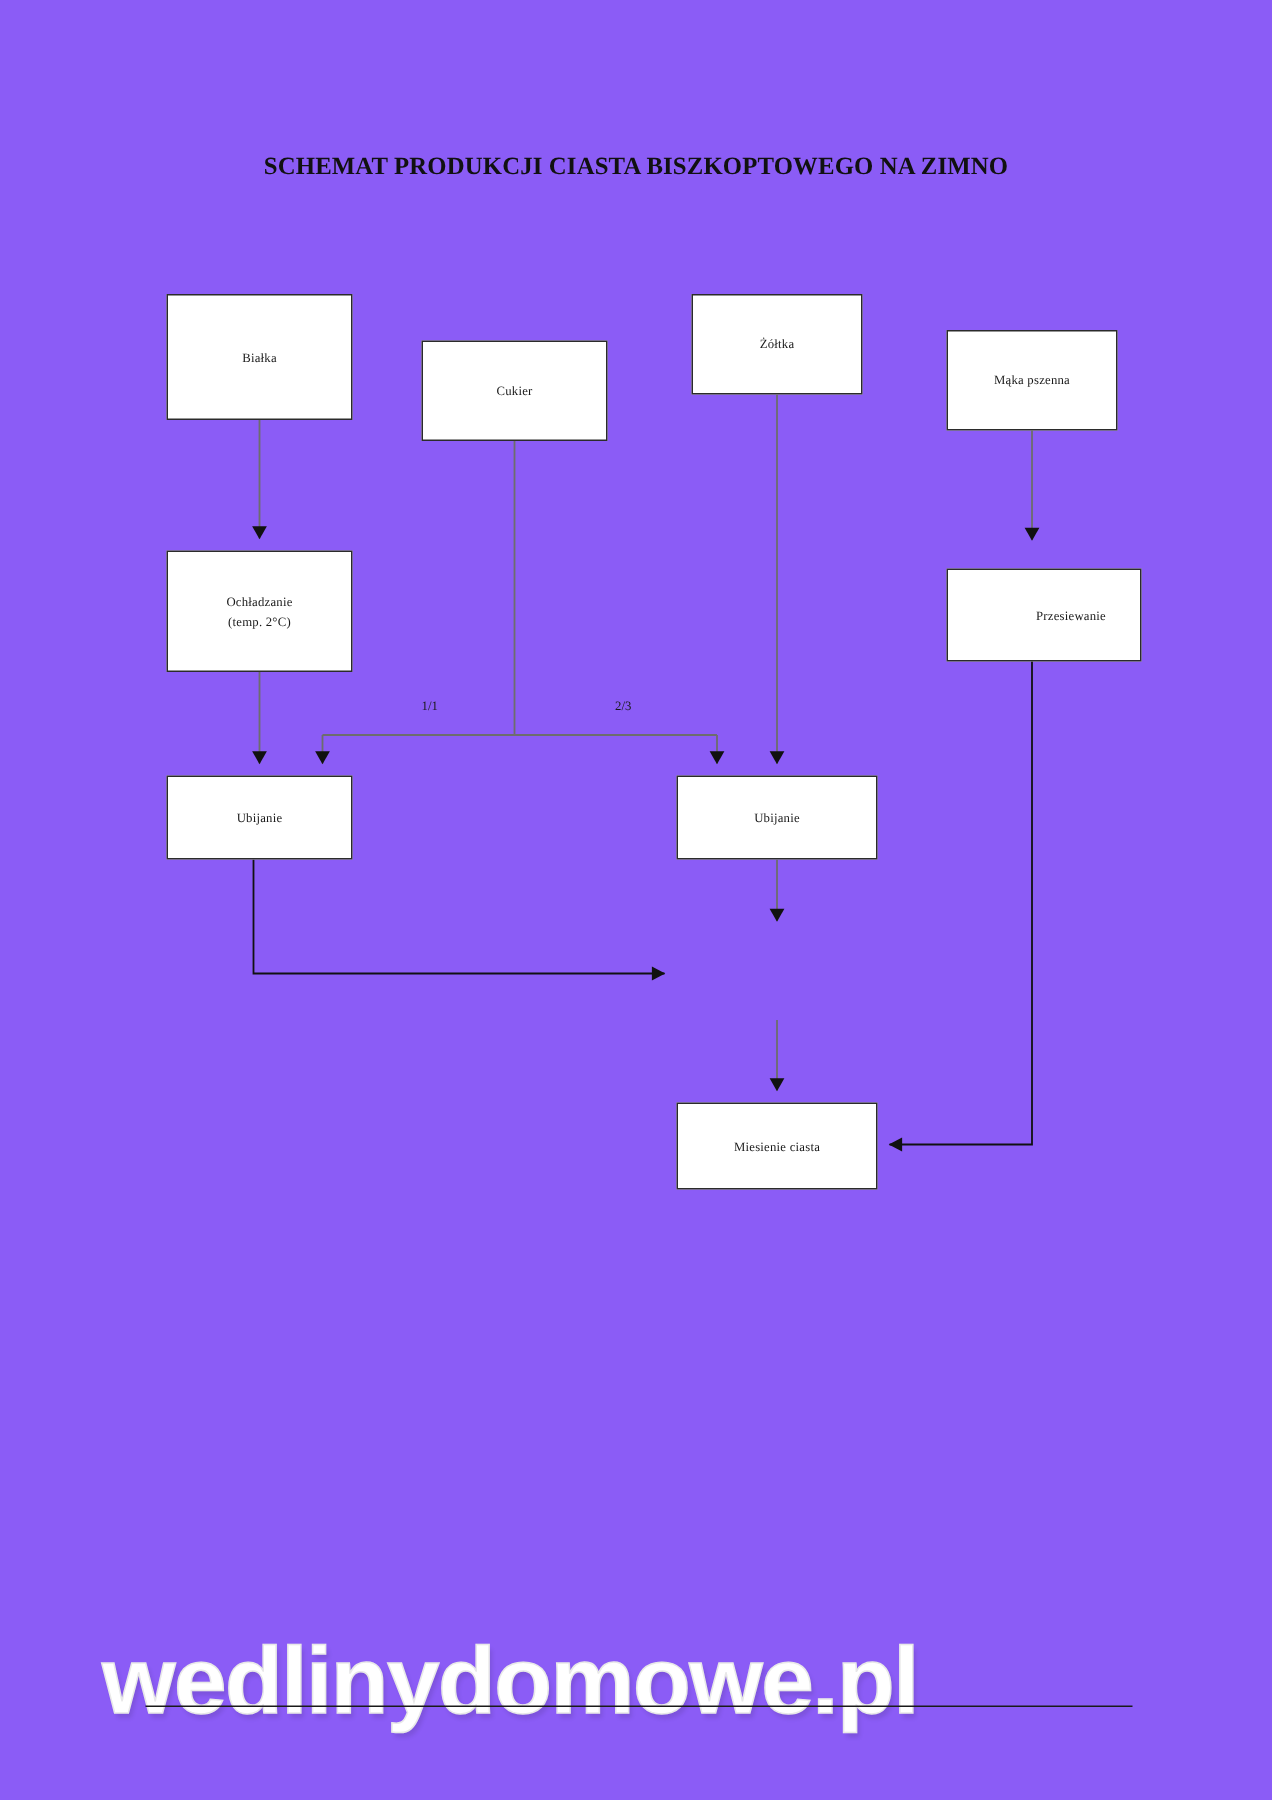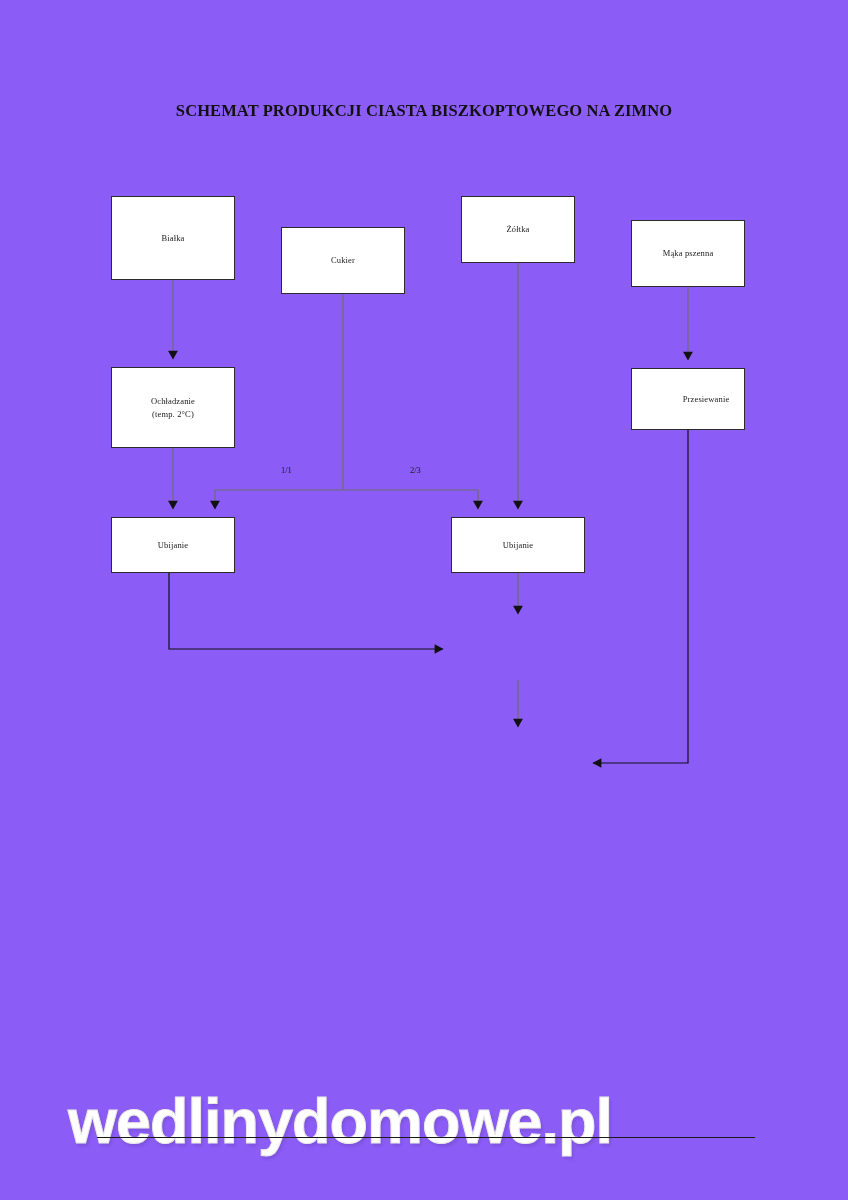--- a/index.html
+++ b/index.html
@@ -188,33 +188,36 @@
 
   <div class="node" style="left:631px; top:196px; width:114px; height:67px;margin-top:24px;">
     <span class="node-label">Mąka pszenna</span>
   </div>
 
   <div class="node" style="left:111px; top:367px; width:124px; height:81px;">
     <span class="node-label">Ochładzanie
 (temp. 2°C)</span>
   </div>
 
-  <div class="node" style="left:631px; top:368px; width:114px; height:62px;padding-left:36px;">
+  <div class="node" style="left:631px; top:379px; width:130px; height:62px;padding-left:36px;">
     <span class="node-label">Przesiewanie</span>
   </div>
 
   <div class="node" style="left:111px; top:517px; width:124px; height:56px;">
     <span class="node-label">Ubijanie</span>
   </div>
 
   <div class="node" style="left:451px; top:517px; width:134px; height:56px;">
     <span class="node-label">Ubijanie</span>
   </div>
 
 
+  <div class="node" style="left:451px; top:735px; width:134px; height:58px;">
+    <span class="node-label">Miesienie ciasta</span>
+  </div>
 
   <div class="edge-label" style="left:281px; top:465px;">1/1</div>
 
   <div class="edge-label" style="left:410px; top:465px;">2/3</div>
 
   <div class="watermark">wedlinydomowe.pl</div>
 
   <div class="footer-rule"></div>
 
 </div>

